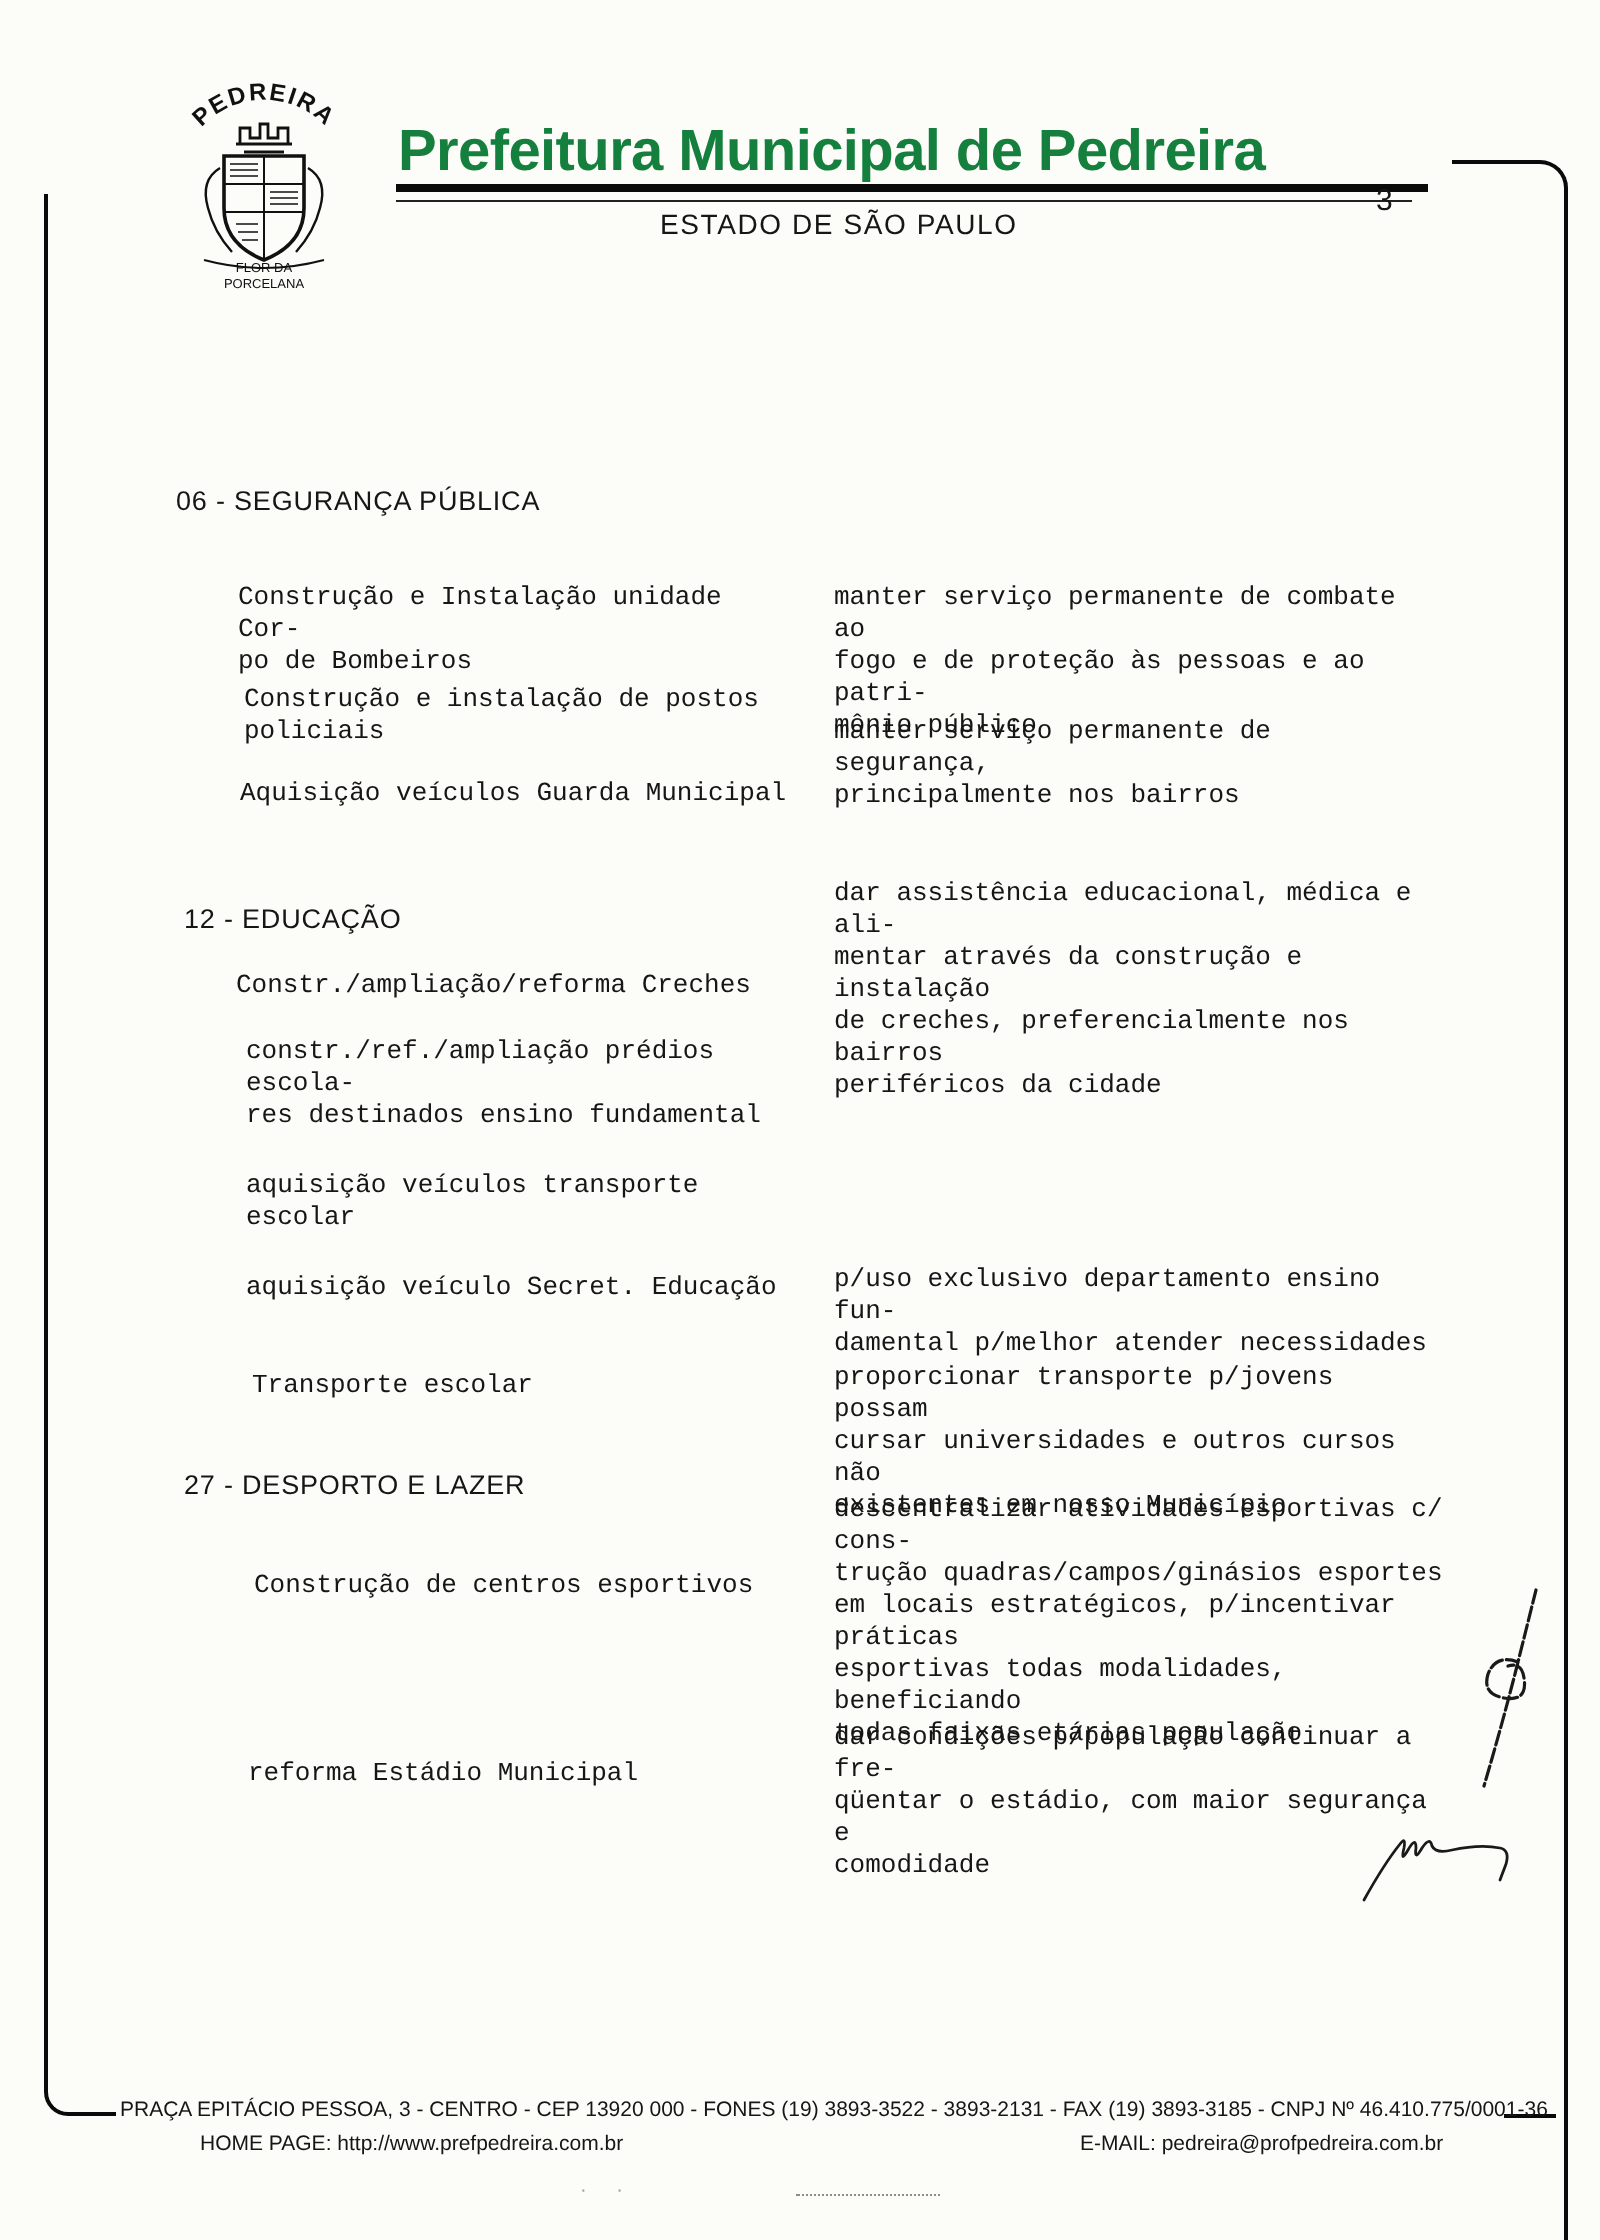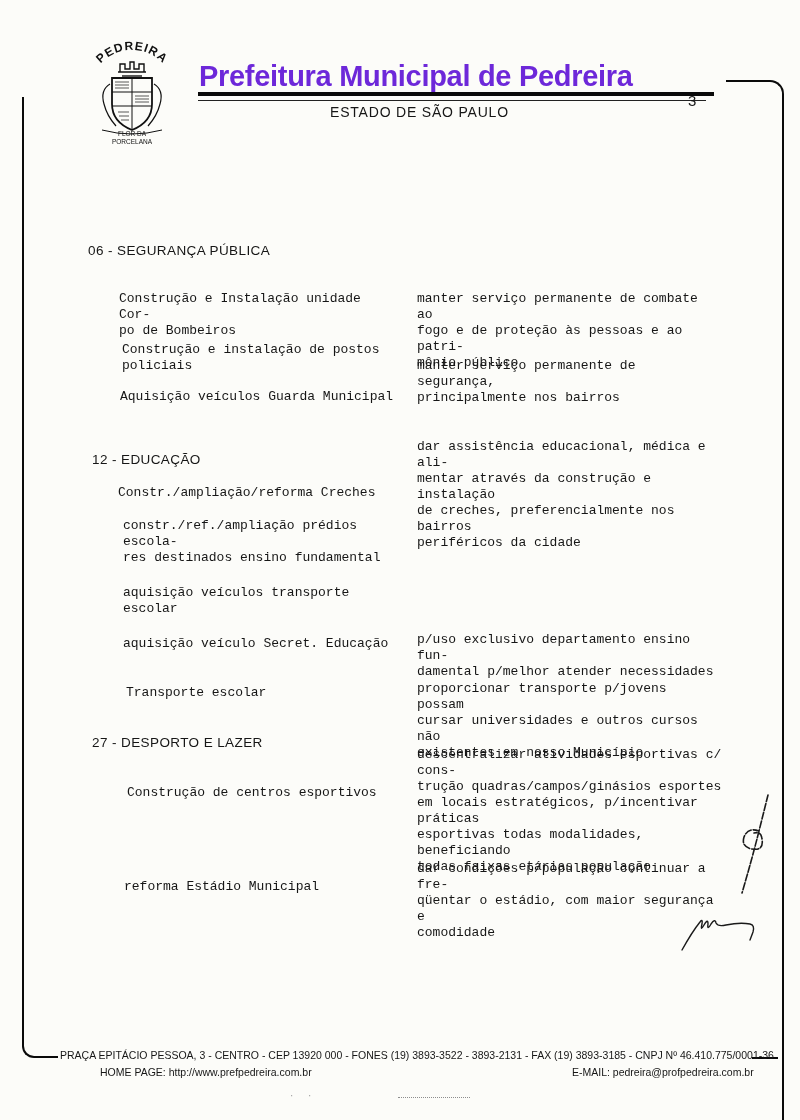--- a/index.html
+++ b/index.html
@@ -6,40 +6,40 @@
   .page{
     position:relative;width:800px;height:1120px;margin:0 auto;
     background:#fcfcf9;overflow:hidden;
     font-family:"Liberation Sans", sans-serif;color:#161616;
   }
   .t{position:absolute;white-space:pre-line;font-size:13px;line-height:16px;font-family:Liberation Mono, monospace;}
   .sec{position:absolute;font-size:13.5px;letter-spacing:.4px;white-space:nowrap;}
   .header-title{
     position:absolute;left:199px;top:60px;width:520px;
     font-size:29px;font-weight:bold;letter-spacing:-.3px;white-space:nowrap;
-    color:#6d28d9;
+    color:#15803d;
   }
   .rule-thick{position:absolute;left:198px;top:92px;width:516px;height:4px;background:#0a0a0a;}
   .rule-thin{position:absolute;left:198px;top:100px;width:508px;height:1px;background:#222;}
   .subtitle{position:absolute;left:330px;top:104px;font-size:14px;letter-spacing:.8px;white-space:nowrap;}
   .page-num{position:absolute;left:688px;top:92px;font-size:15px;}
   .frame-right{
     position:absolute;left:726px;top:80px;width:56px;height:1040px;
     border-top:2px solid #0a0a0a;border-right:2px solid #0a0a0a;
     border-top-right-radius:14px;
   }
   .frame-left{
     position:absolute;left:22px;top:97px;width:34px;height:959px;
     border-left:2px solid #0a0a0a;border-bottom:2px solid #0a0a0a;
     border-bottom-left-radius:12px;
   }
   .footer-dash-right{position:absolute;left:752px;top:1057px;width:26px;height:2px;background:#0a0a0a;}
   .footer-line1{position:absolute;left:60px;top:1049px;width:670px;font-size:10.5px;white-space:nowrap;letter-spacing:0;}
   .footer-line2a{position:absolute;left:100px;top:1066px;font-size:10.5px;white-space:nowrap;text-align:center;}
-  .footer-line2b{position:absolute;left:540px;top:1066px;font-size:10.5px;white-space:nowrap;padding-left:32px;}
+  .footer-line2b{position:absolute;left:508px;top:1066px;font-size:10.5px;white-space:nowrap;padding-left:32px;}
   .artifact-dots{position:absolute;left:290px;top:1090px;font-size:10px;color:#9a9a9a;letter-spacing:6px;}
   .artifact-dash{position:absolute;left:398px;top:1097px;width:72px;border-top:1px dotted #8d8d8d;}
   svg text{font-family:"Liberation Sans", sans-serif;}
   .crest{position:absolute;left:82px;top:32px;}
   .hand{position:absolute;}
 </style>
 </head>
 <body>
 
 <div class="page">

